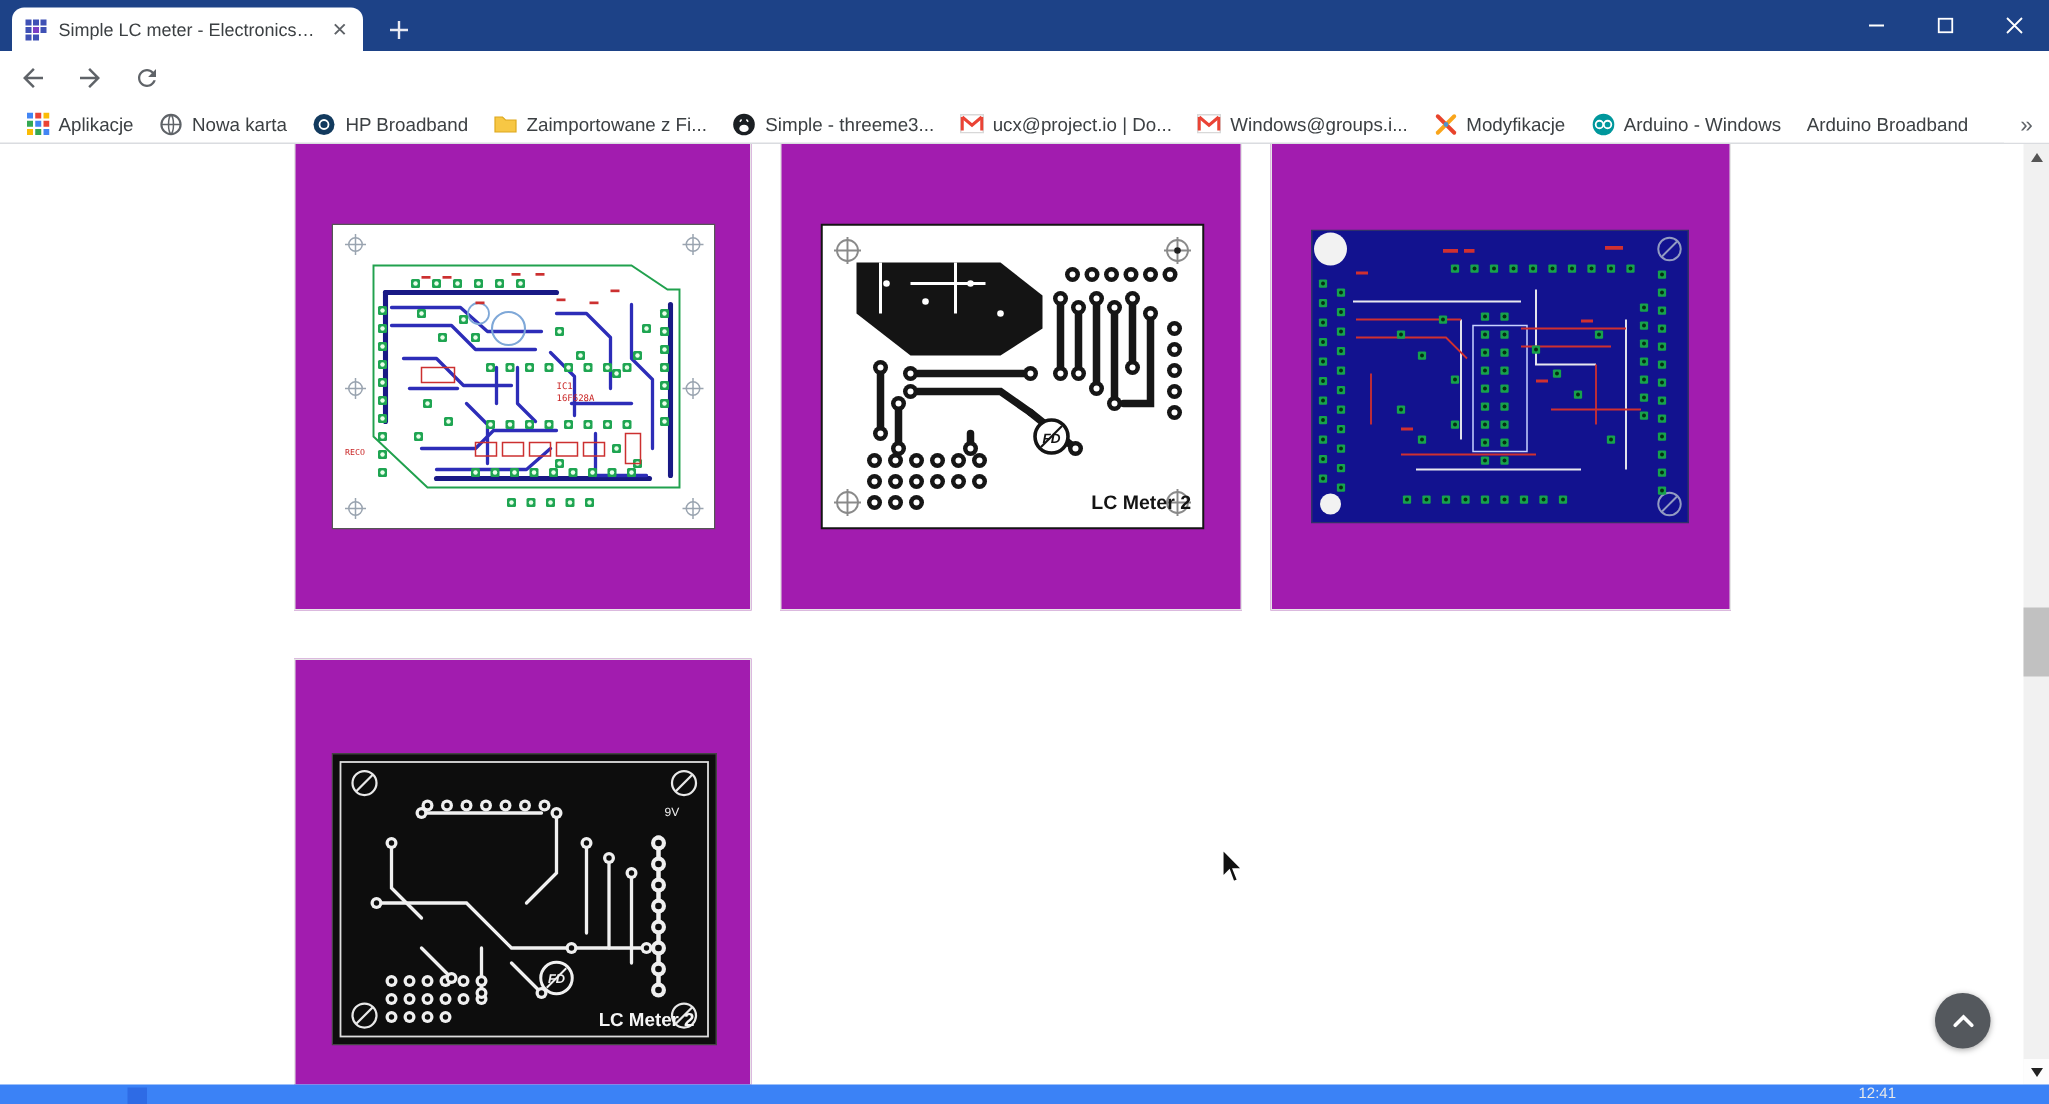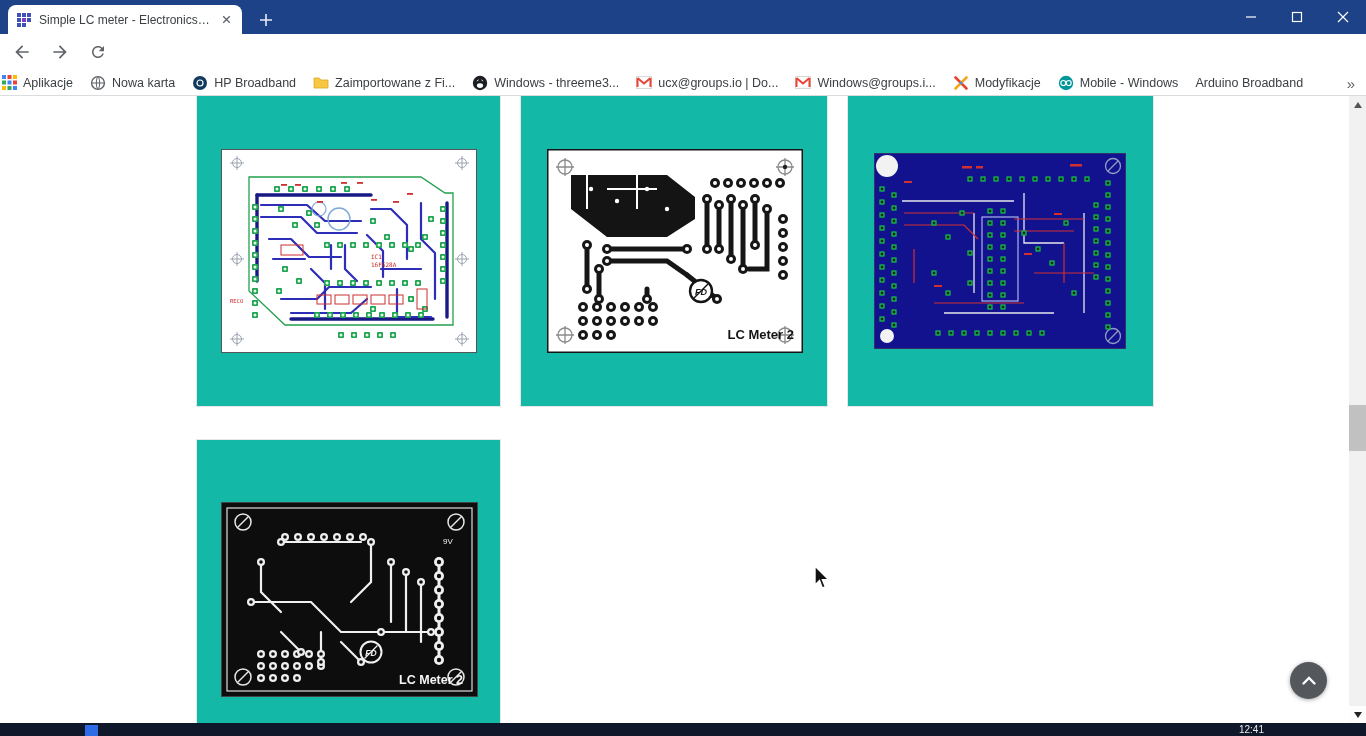--- a/index.html
+++ b/index.html
@@ -30,31 +30,31 @@
   .url .path{color:#80868b;}
   .omni-right{margin-left:auto;display:flex;align-items:center;gap:16px;padding-right:2px;}
   .toolbar-right{position:absolute;right:6px;top:37px;height:32px;display:flex;
        align-items:center;gap:4px;}
   .tb-icon{width:30px;height:30px;display:flex;align-items:center;justify-content:center;}
   .avatar{width:26px;height:26px;border-radius:50%;background:#7b3fc4;color:#fff;
        font-size:13px;font-weight:bold;display:flex;align-items:center;justify-content:center;}
 
   
   .bookmarks{position:absolute;top:70px;left:0;right:0;height:26px;background:#fff;
-       border-bottom:1px solid #dadce0;display:flex;align-items:center;padding:0 2px;
+       border-bottom:1px solid #dadce0;display:flex;align-items:center;padding:0 18px;
        gap:17px;overflow:hidden;}
   .bm{display:flex;align-items:center;gap:6px;white-space:nowrap;font-size:12.5px;
        color:#3c4043;flex:0 0 auto;}
   .bm-overflow{position:absolute;right:0;top:71px;width:30px;height:24px;background:#fff;
        display:flex;align-items:center;justify-content:center;color:#5f6368;font-size:15px;}
 
   
   .content{position:absolute;top:96px;left:0;right:17px;bottom:13px;background:#fff;
        overflow:hidden;}
-  .card{position:absolute;background:#14b8a6;border:1px solid #e6e6e6;padding-left:30px;}
+  .card{position:absolute;background:#a21caf;border:1px solid #e6e6e6;padding-left:30px;}
   .card1{left:196px;top:-40px;width:305px;height:351px;}
   .card2{left:520px;top:-40px;width:308px;height:351px;}
   .card3{left:847px;top:-40px;width:307px;height:351px;}
   .card4{left:196px;top:343px;width:305px;height:392px;}
   .pcb{position:absolute;display:block;}
   .pcb1{left:24px;top:92px;width:256px;height:204px;}
   .pcb2{left:26px;top:92px;width:256px;height:204px;}
   .pcb3{left:26px;top:96px;width:252px;height:196px;}
   .pcb4{left:24px;top:62px;width:257px;height:195px;}
 
@@ -69,21 +69,21 @@
        justify-content:center;}
   .sb-up{top:0;}
   .sb-down{bottom:0;background:#fdfdfd;}
   .tri-up{width:0;height:0;border-left:4px solid transparent;border-right:4px solid transparent;
        border-bottom:6px solid #555;}
   .tri-down{width:0;height:0;border-left:4px solid transparent;border-right:4px solid transparent;
        border-top:6px solid #222;}
   .sb-thumb{position:absolute;left:0;top:309px;width:17px;height:46px;background:#c1c1c1;}
 
   
-  .taskbar{position:absolute;left:0;right:0;bottom:0;height:13px;background:#0f172a;z-index:70;}
+  .taskbar{position:absolute;left:0;right:0;bottom:0;height:13px;background:#3b82f6;z-index:70;}
   .task-app{position:absolute;left:85px;top:2px;width:13px;height:11px;background:#2e6be5;}
   .task-clock{position:absolute;right:102px;top:0;font-size:10px;line-height:13px;color:#e9e9e9;}
 </style>
 </head>
 <body>
 
 <div class="screen">
 
   <div class="titlebar">
     <div class="tab">
@@ -218,29 +218,29 @@
         <path d="M1 3h5l2 2h7v8H1z" fill="#f7c744" stroke="#dda81e" stroke-width="0.8"></path>
       </svg>
       <span>Zaimportowane z Fi...</span>
     </div>
     <div class="bm">
       <svg width="16" height="16" viewBox="0 0 16 16">
         <circle cx="8" cy="8" r="7.2" fill="#1b1f23"></circle>
         <ellipse cx="8" cy="10.6" rx="3.1" ry="2.4" fill="#fff"></ellipse>
         <path d="M5.2 6.2l1.2-1.5M10.8 6.2L9.6 4.7" stroke="#fff" stroke-width="1"></path>
       </svg>
-      <span>Windows - threeme3...</span>
+      <span>Simple - threeme3...</span>
     </div>
     <div class="bm">
       <svg width="16" height="13" viewBox="0 0 16 13">
         <rect x="0.5" y="0.5" width="15" height="12" fill="#fff" stroke="#d8d8d8"></rect>
         <path d="M1.5 2v9M14.5 2v9" stroke="#ea4335" stroke-width="2"></path>
         <path d="M1.5 2L8 7.5 14.5 2" fill="none" stroke="#ea4335" stroke-width="2"></path>
       </svg>
-      <span>ucx@groups.io | Do...</span>
+      <span>ucx@project.io | Do...</span>
     </div>
     <div class="bm">
       <svg width="16" height="13" viewBox="0 0 16 13">
         <rect x="0.5" y="0.5" width="15" height="12" fill="#fff" stroke="#d8d8d8"></rect>
         <path d="M1.5 2v9M14.5 2v9" stroke="#ea4335" stroke-width="2"></path>
         <path d="M1.5 2L8 7.5 14.5 2" fill="none" stroke="#ea4335" stroke-width="2"></path>
       </svg>
       <span>Windows@groups.i...</span>
     </div>
     <div class="bm">
@@ -250,21 +250,21 @@
         <circle cx="8" cy="8" r="1.6" fill="#5091cd"></circle>
       </svg>
       <span>Modyfikacje</span>
     </div>
     <div class="bm">
       <svg width="16" height="16" viewBox="0 0 16 16">
         <circle cx="8" cy="8" r="7.2" fill="#00979c"></circle>
         <circle cx="5.3" cy="8" r="2.5" fill="none" stroke="#fff" stroke-width="1.2"></circle>
         <circle cx="10.7" cy="8" r="2.5" fill="none" stroke="#fff" stroke-width="1.2"></circle>
       </svg>
-      <span>Mobile - Windows</span>
+      <span>Arduino - Windows</span>
     </div>
     <div class="bm">
       <span>Arduino Broadband</span>
     </div>
   </div>
   <div class="bm-overflow">»</div>
 
   <div class="content">
 
     <div class="card card1">

